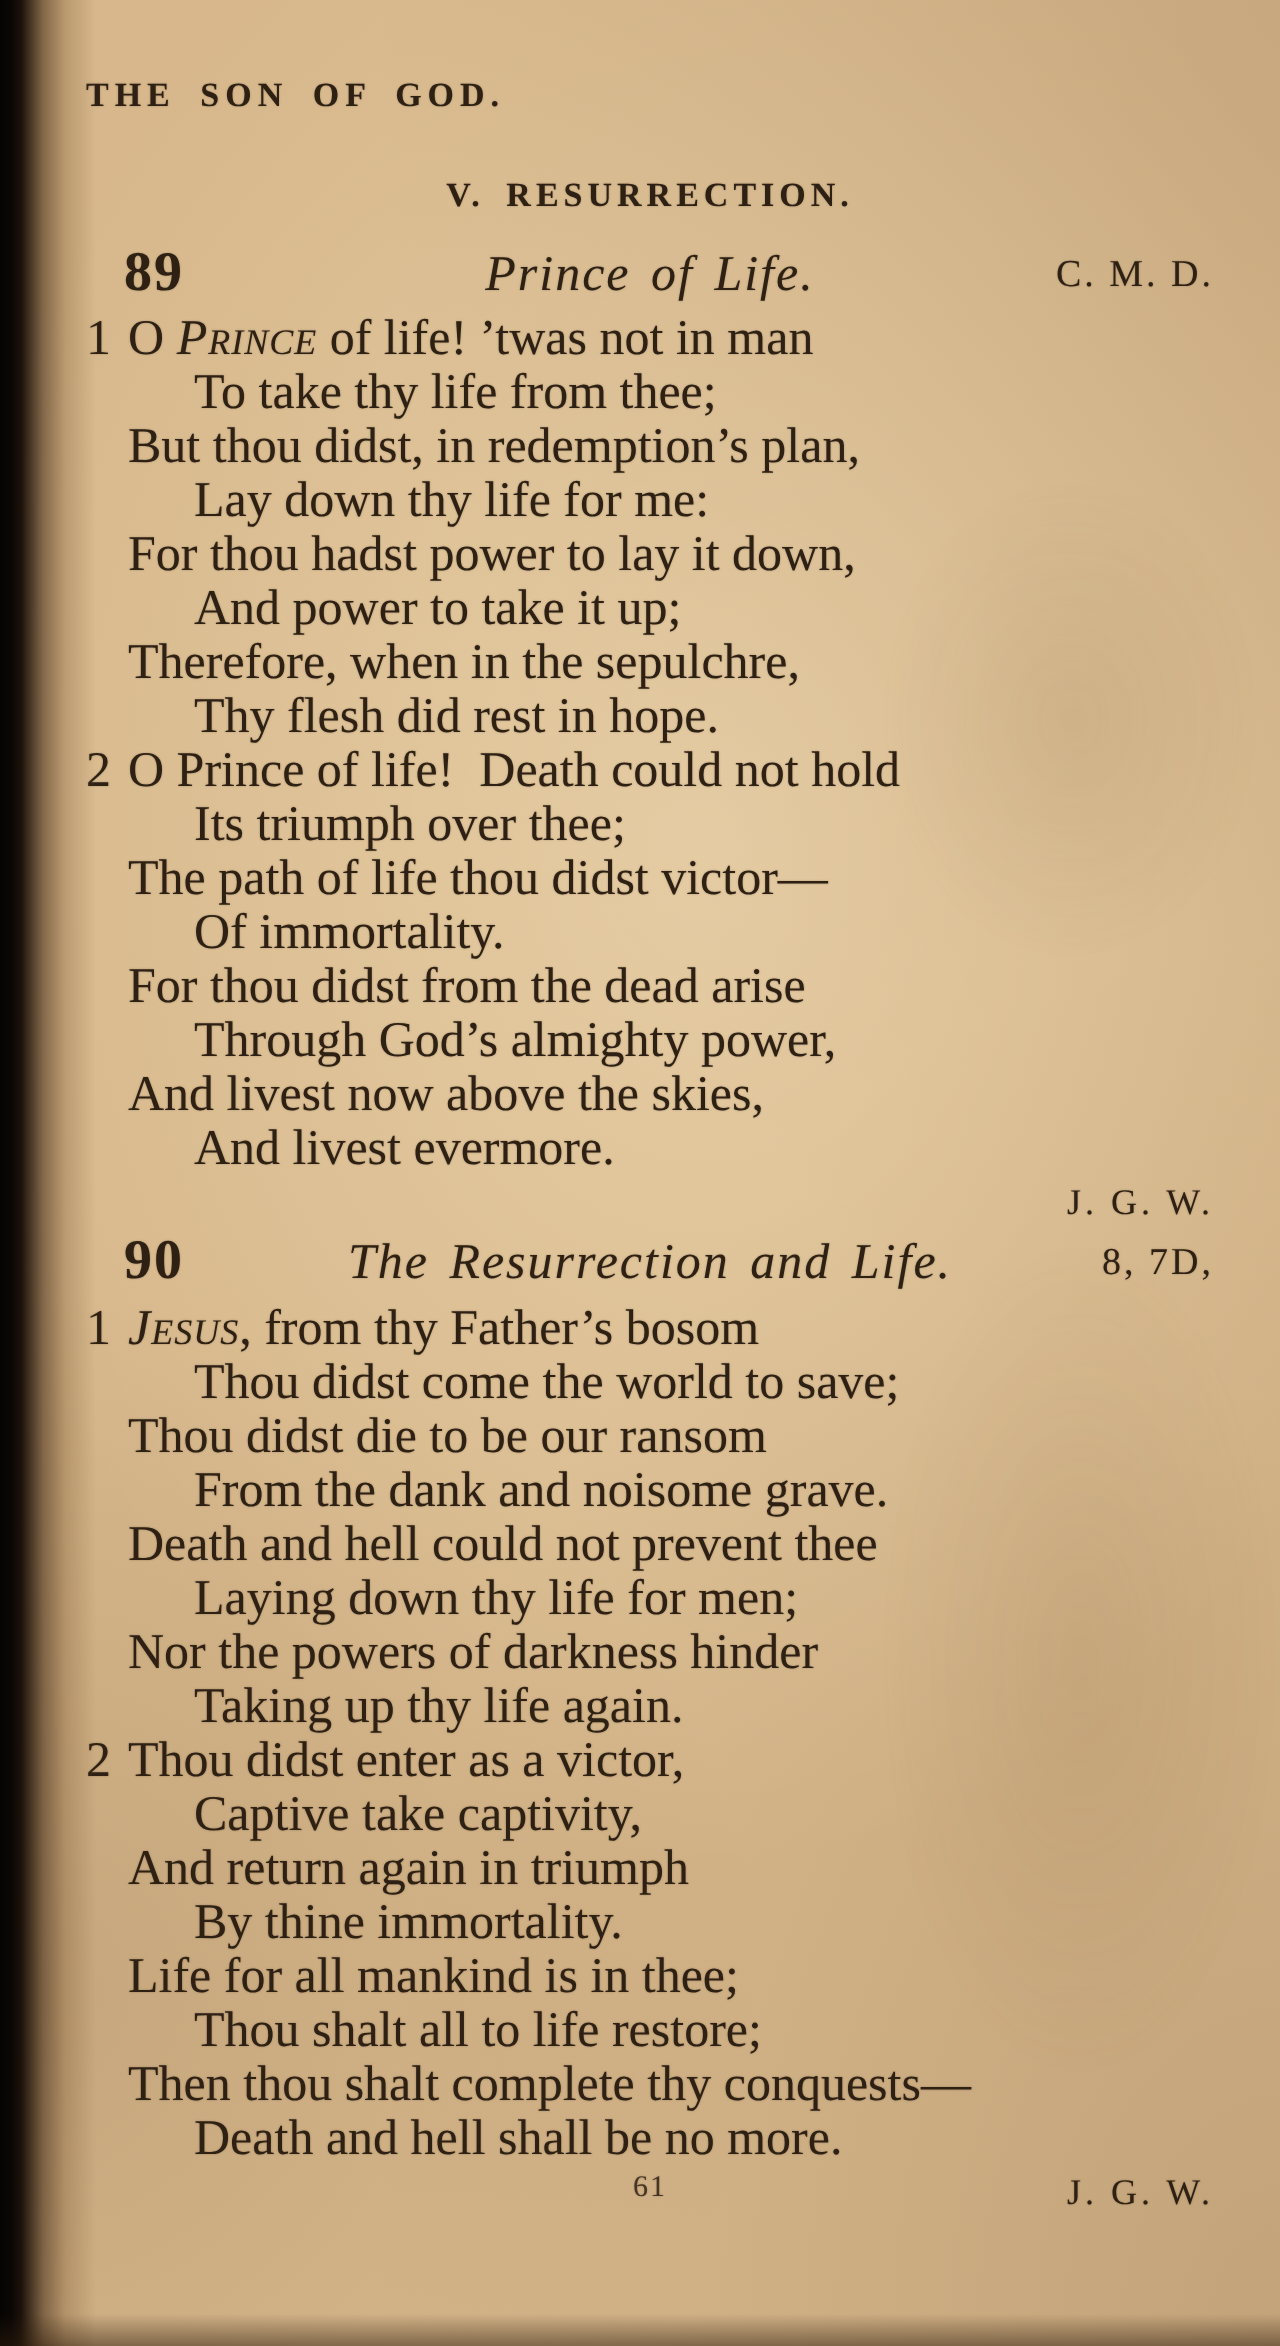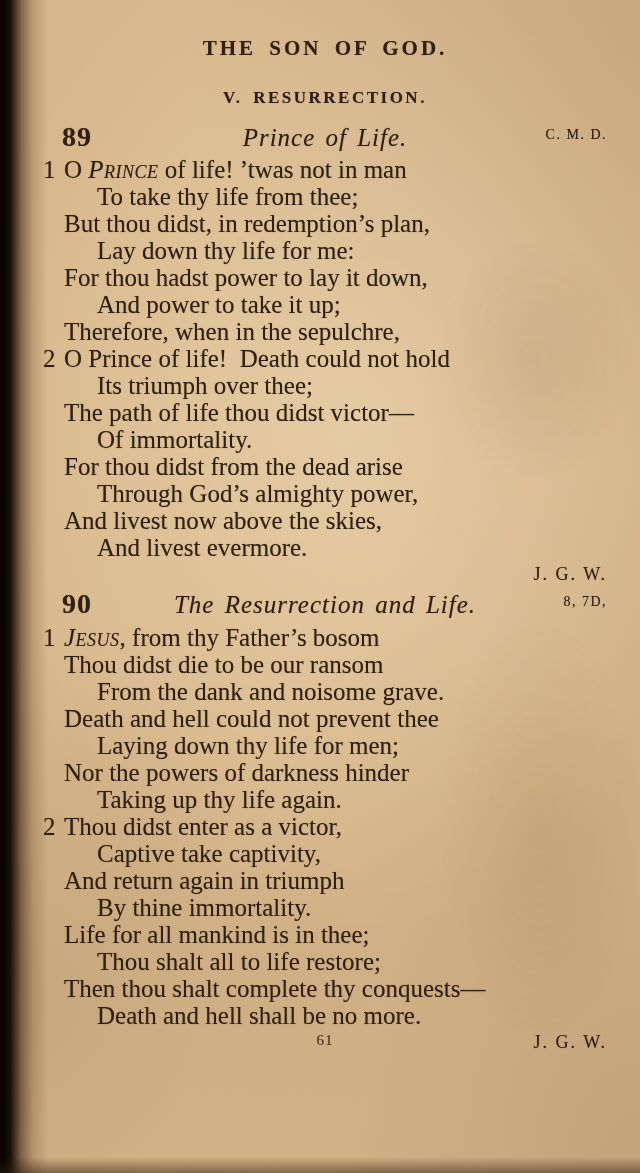--- a/index.html
+++ b/index.html
@@ -40,22 +40,22 @@
   .smudge-a { right: 10px; top: 240px; width: 190px; height: 240px; }
   .smudge-b { right: 0px;  top: 620px; width: 200px; height: 420px; }
 
   .content {
     position: relative; z-index: 2;
     padding: 36px 33px 0 43px;
     text-shadow: 0 0 1px rgba(46,33,20,0.35);
   }
 
   .running-head {
-    text-align: center;
-    font-size: 21px; font-weight: bold;
+    text-align: left;
+    font-size: 17px; font-weight: bold;
     letter-spacing: 3px; word-spacing: 5px;
     height: 24px; line-height: 24px;
   }
   .section-head {
     margin-top: 27px;
     text-align: center;
     font-size: 17px; font-weight: bold;
     letter-spacing: 2.5px; word-spacing: 4px;
     height: 21px; line-height: 21px;
   }
@@ -70,21 +70,21 @@
     line-height: 30px;
   }
   .hymn-title {
     text-align: center;
     font-style: italic;
     font-size: 25px; line-height: 33px;
     letter-spacing: 1px; word-spacing: 3px;
   }
   .hymn-meter {
     position: absolute; right: 0; top: 6px;
-    font-size: 14px; letter-spacing: 1.5px;
+    font-size: 19px; letter-spacing: 1.5px;
   }
 
   .verses { font-size: 25px; }
   .line {
     position: relative;
     margin-left: 21px;
     line-height: 27px; height: 27px;
     white-space: pre;
   }
   .line.indent { margin-left: 54px; }
@@ -128,40 +128,42 @@
         <span class="hymn-meter">C. M. D.</span>
       </div>
       <div class="verses">
           <div class="line"><span class="vnum">1</span>O <span class="sc">Prince</span> of life! ’twas not in man</div>
           <div class="line indent">To take thy life from thee;</div>
           <div class="line">But thou didst, in redemption’s plan,</div>
           <div class="line indent">Lay down thy life for me:</div>
           <div class="line">For thou hadst power to lay it down,</div>
           <div class="line indent">And power to take it up;</div>
           <div class="line">Therefore, when in the sepulchre,</div>
+          <div class="line indent">Thy flesh did rest in hope.</div>
           <div class="line"><span class="vnum">2</span>O Prince of life!  Death could not hold</div>
           <div class="line indent">Its triumph over thee;</div>
           <div class="line">The path of life thou didst victor—</div>
           <div class="line indent">Of immortality.</div>
           <div class="line">For thou didst from the dead arise</div>
           <div class="line indent">Through God’s almighty power,</div>
           <div class="line">And livest now above the skies,</div>
           <div class="line indent">And livest evermore.</div>
         </div>
       <div class="attribution">J. G. W.</div>
     </div>
 
     <div>
       <div class="hymn-header second">
         <span class="hymn-number">90</span>
         <div class="hymn-title">The Resurrection and Life.</div>
         <span class="hymn-meter">8, 7D,</span>
       </div>
       <div class="verses">
           <div class="line"><span class="vnum">1</span><span class="sc">Jesus</span>, from thy Father’s bosom</div>
+          <div class="line indent">Thou didst come the world to save;</div>
           <div class="line">Thou didst die to be our ransom</div>
           <div class="line indent">From the dank and noisome grave.</div>
           <div class="line">Death and hell could not prevent thee</div>
           <div class="line indent">Laying down thy life for men;</div>
           <div class="line">Nor the powers of darkness hinder</div>
           <div class="line indent">Taking up thy life again.</div>
           <div class="line"><span class="vnum">2</span>Thou didst enter as a victor,</div>
           <div class="line indent">Captive take captivity,</div>
           <div class="line">And return again in triumph</div>
           <div class="line indent">By thine immortality.</div>

